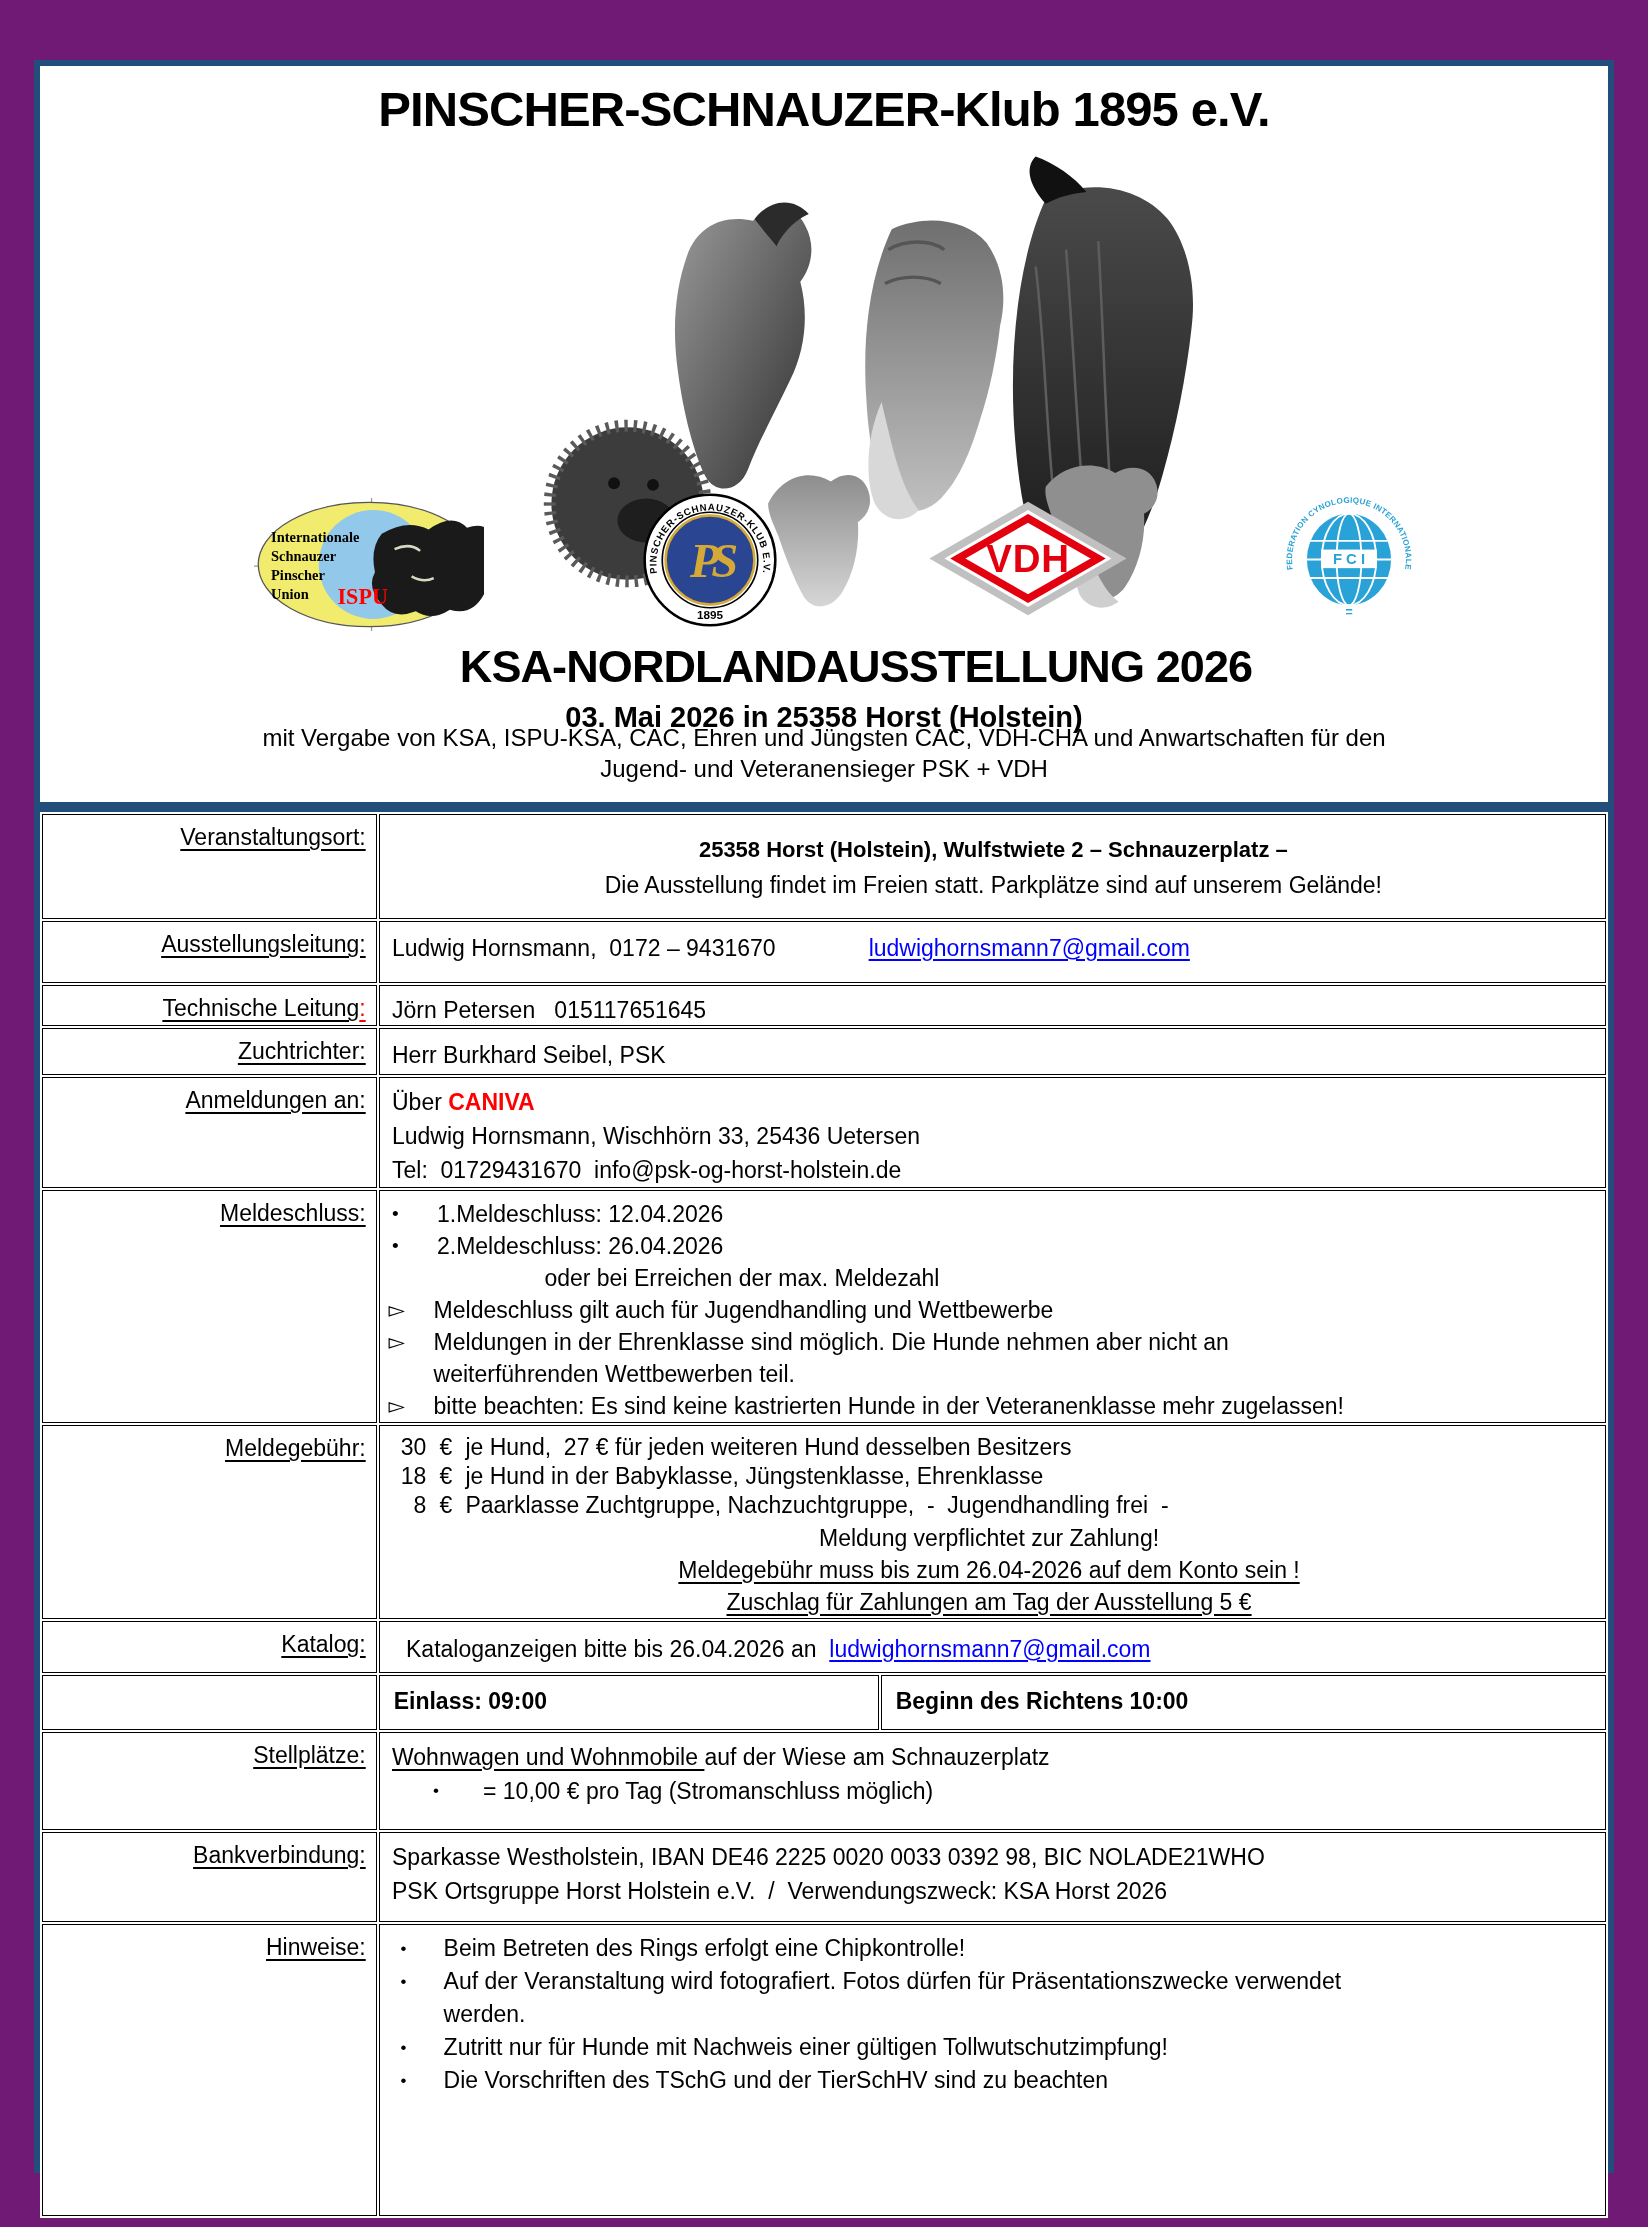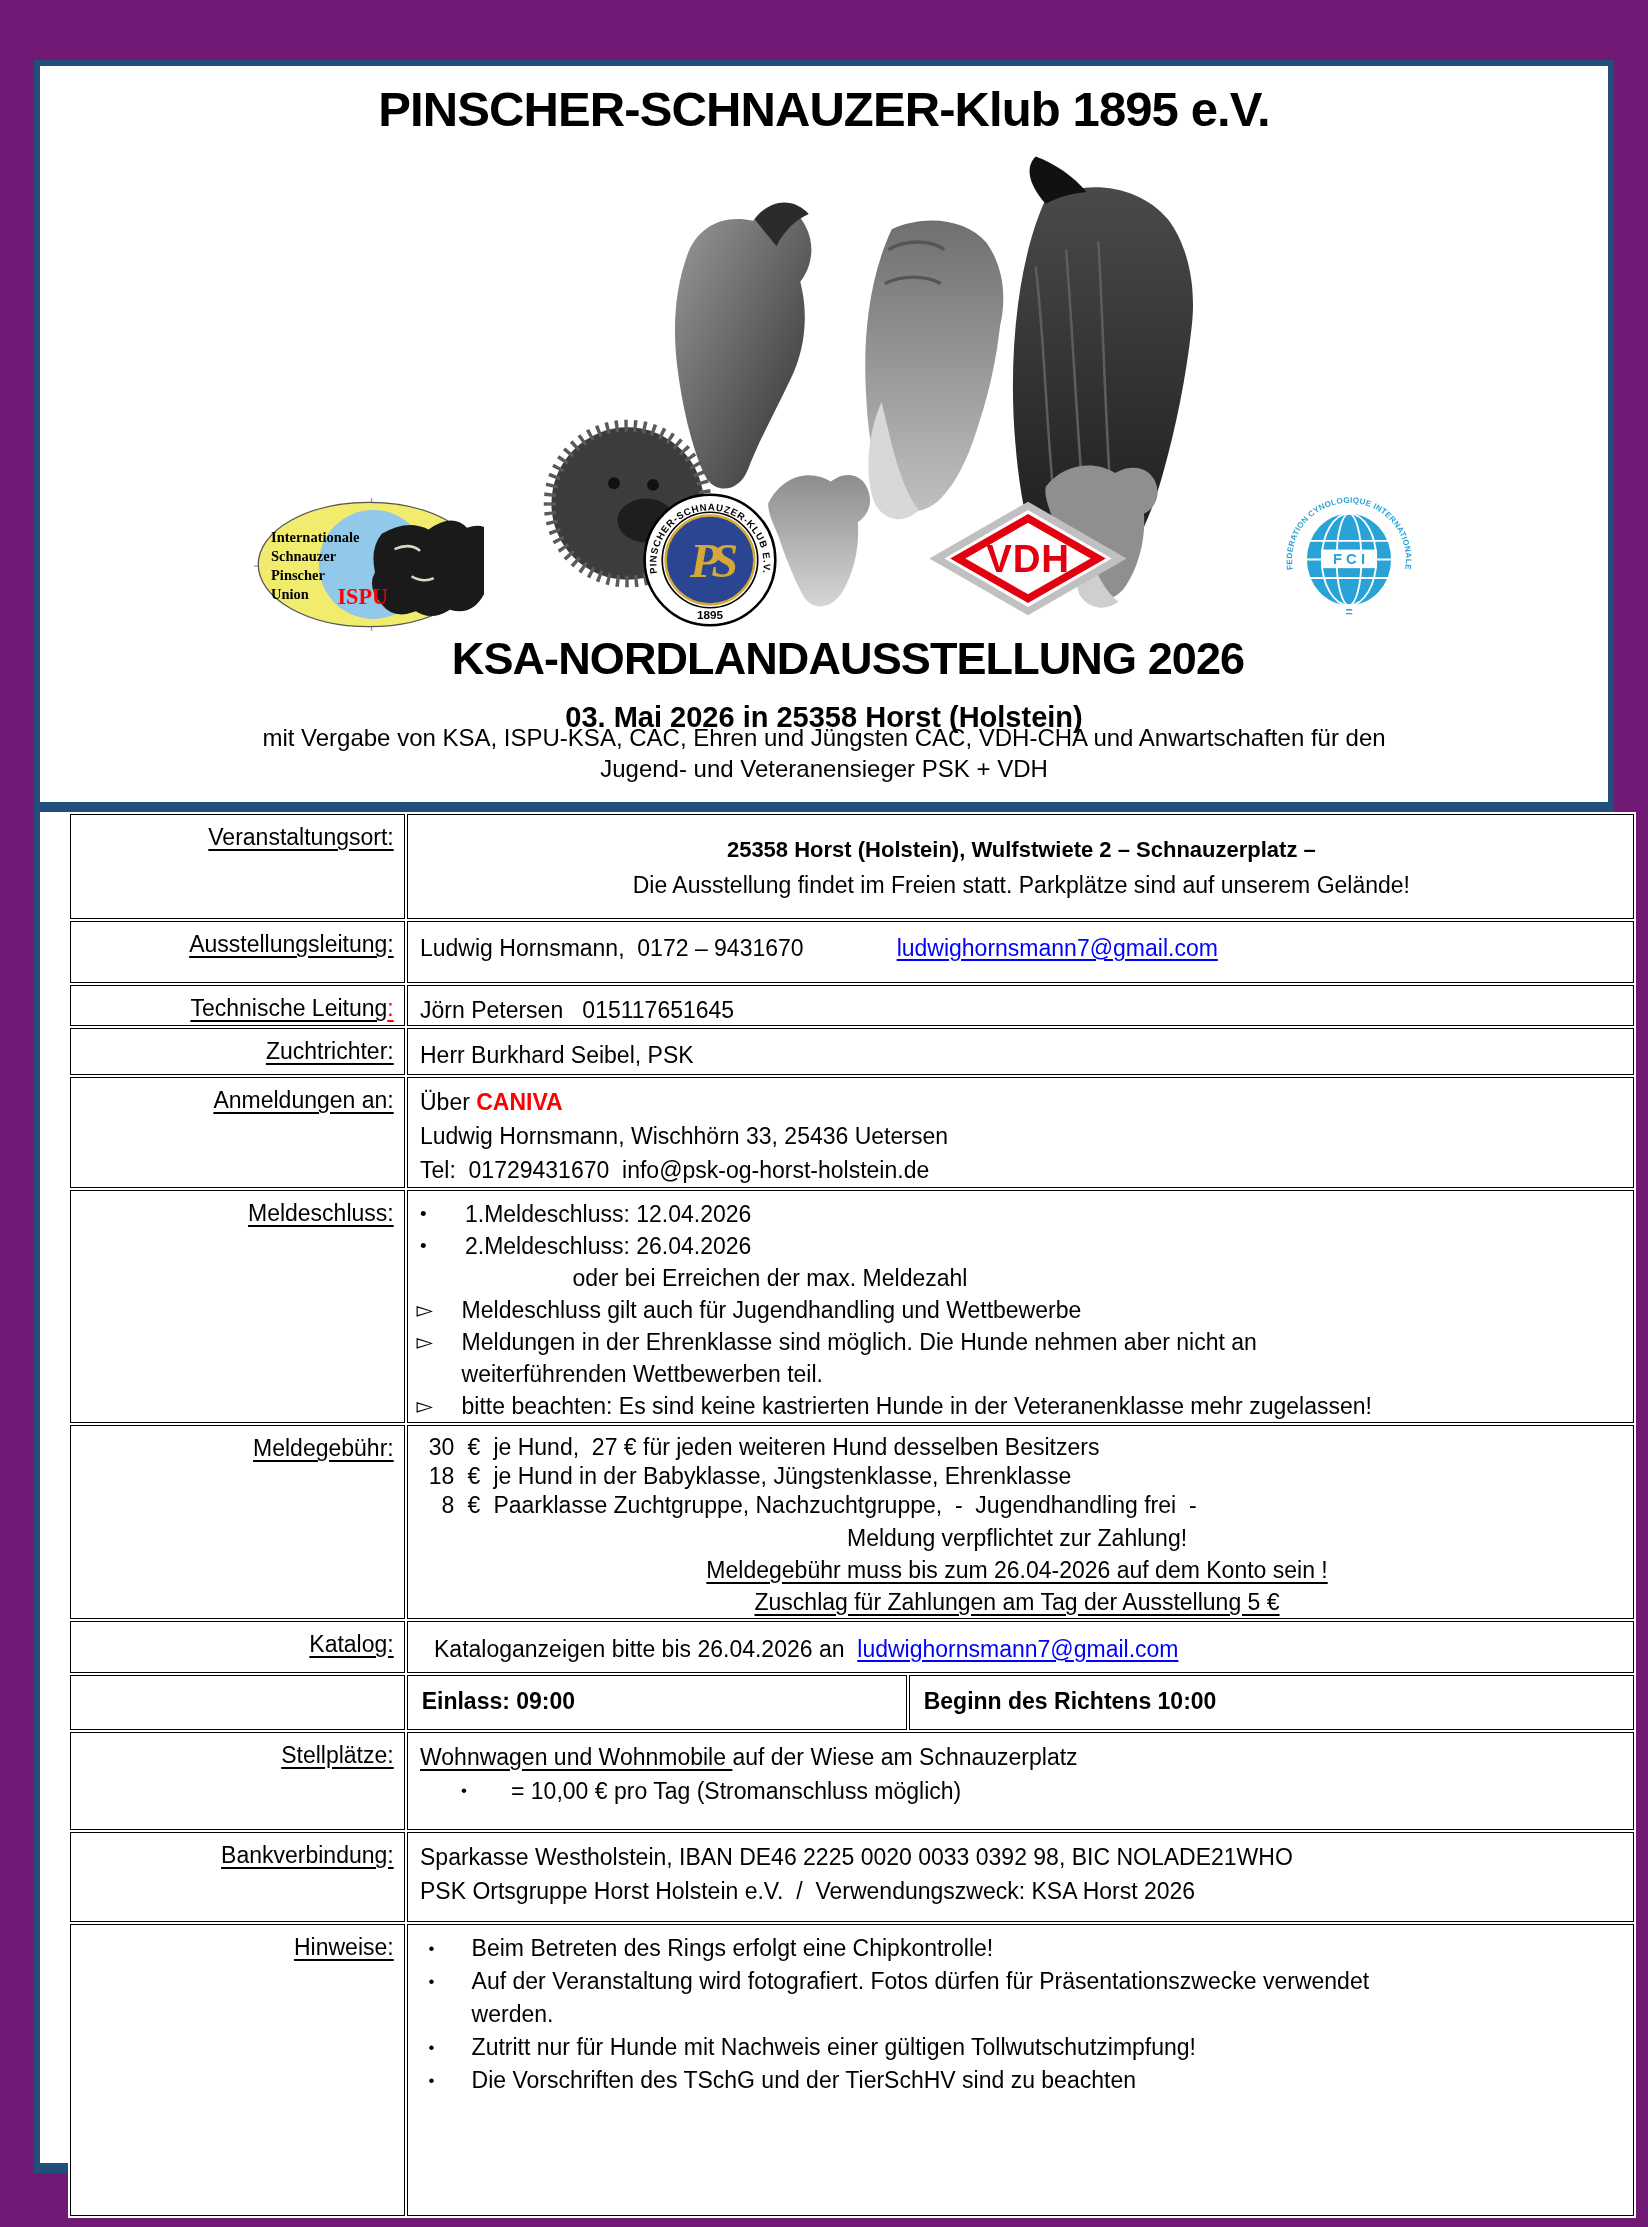--- a/index.html
+++ b/index.html
@@ -17,27 +17,27 @@
   
   .header-sec{position:relative;height:736px;overflow:visible;}
   .club-title{margin:0;padding-top:15.5px;text-align:center;font-size:49px;font-weight:bold;letter-spacing:-0.9px;line-height:55px;}
   .dogs-wrap{position:absolute;top:82px;left:50%;transform:translateX(-50%);width:815px;height:491px;}
   .logo-strip{position:absolute;top:427px;left:0;width:100%;height:142px;}
   .logo{position:absolute;transform:translateX(-50%);}
   .logo-ispu{left:21%;top:5.2px;}
   .logo-psk{left:42.7%;top:0;}
   .logo-vdh{left:63%;top:6.9px;}
   .logo-fci{left:83.5%;top:1.7px;}
-  .ksa-title{position:absolute;top:567px;width:100%;text-align:center;font-size:45px;font-weight:bold;letter-spacing:-0.9px;margin:0;padding-left:24px;}
+  .ksa-title{position:absolute;top:567px;width:100%;text-align:center;font-size:45px;font-weight:bold;letter-spacing:-0.9px;margin:8px;padding-left:24px;}
   .event-date{position:absolute;top:635px;width:100%;text-align:center;font-size:29px;font-weight:bold;margin:0;}
   .event-sub{position:absolute;top:656px;width:100%;text-align:center;font-size:24px;line-height:31px;margin:0;}
   
   .sep-bar{height:10.3px;background:var(--navy);}
   
-  table.info{width:100%;border-collapse:separate;border-spacing:2.6px;table-layout:fixed;background:#fff;margin-left:28px;}
+  table.info{width:100%;border-collapse:separate;border-spacing:2.6px;table-layout:fixed;background:#fff;}
   table.info td{border:1.7px solid #000;box-sizing:border-box;vertical-align:top;font-size:23px;line-height:1.32;overflow:hidden;}
   td.lbl{text-align:right;padding:6.9px 10.3px 0 3.4px;}
   td.lbl span{white-space:pre-wrap;}
   .u{text-decoration:underline;text-decoration-thickness:1.7px;text-underline-offset:4.3px;}
   td.cell{padding:6.9px 10.3px 0 12px;}
   td.cell span{white-space:pre-wrap;}
   .red{color:var(--red);}
   .b{font-weight:bold;}
   a.link{color:var(--link);text-decoration:underline;text-decoration-thickness:1.7px;text-underline-offset:3.4px;cursor:pointer;}
   .center{text-align:center;}

